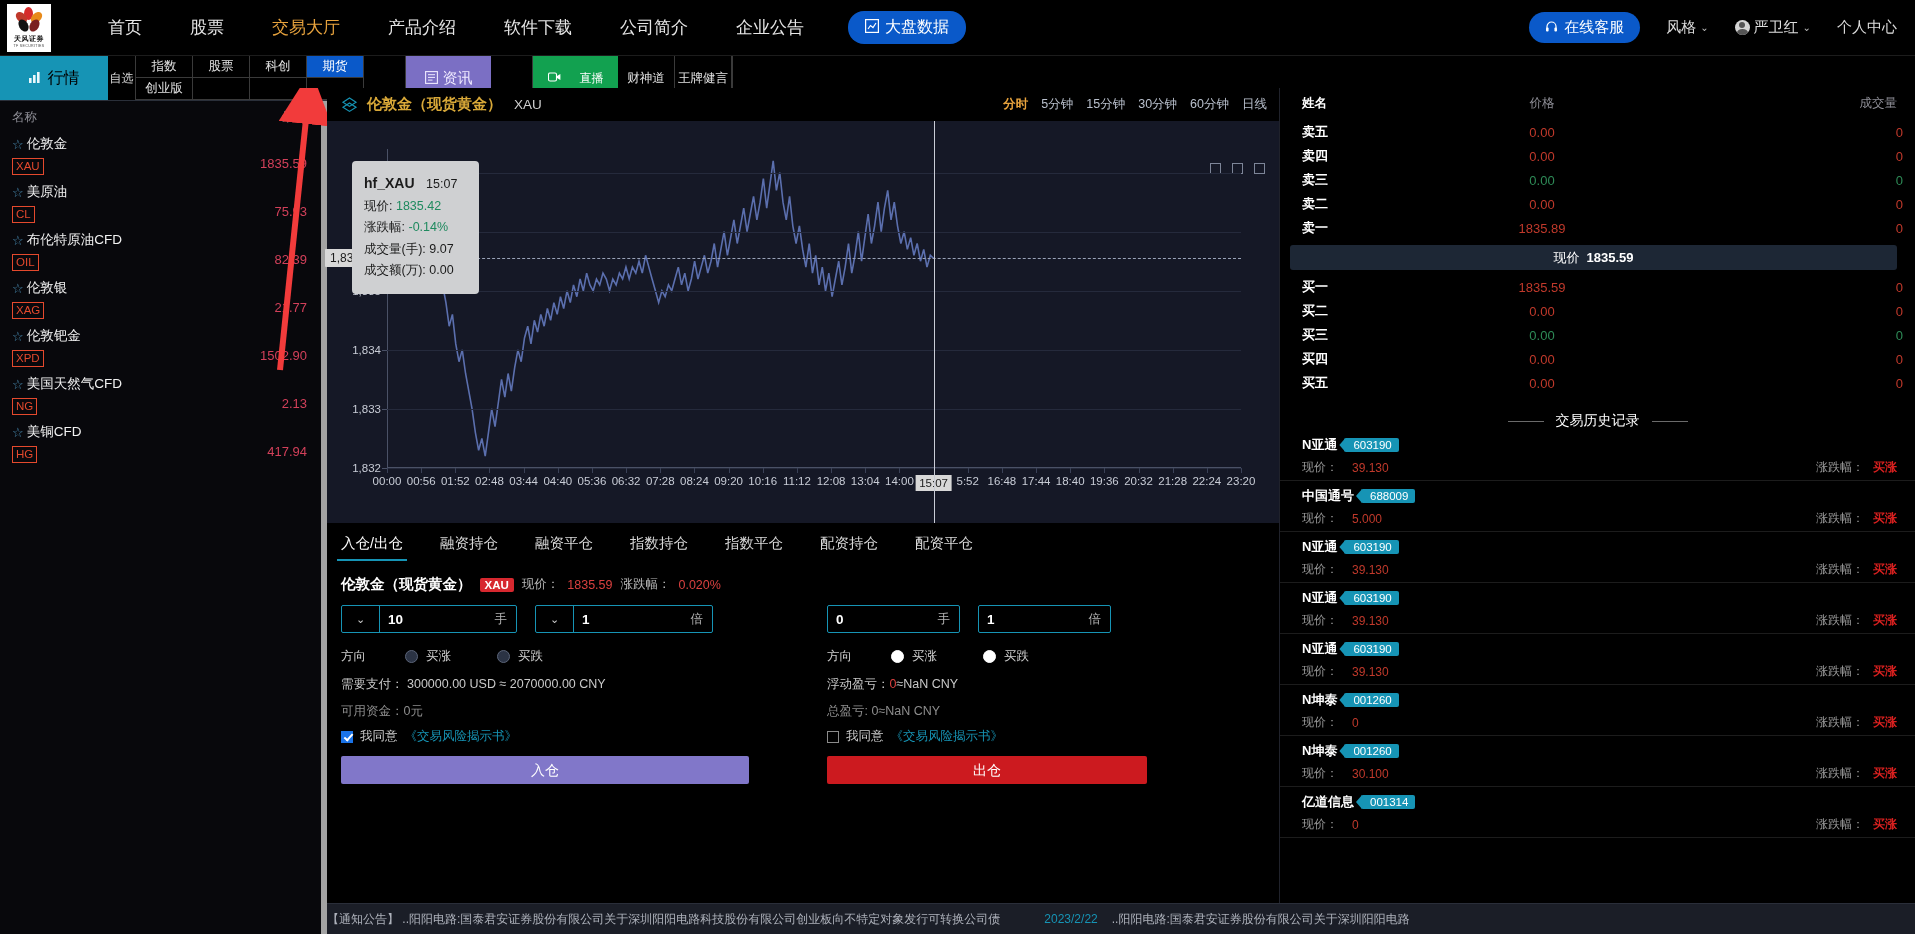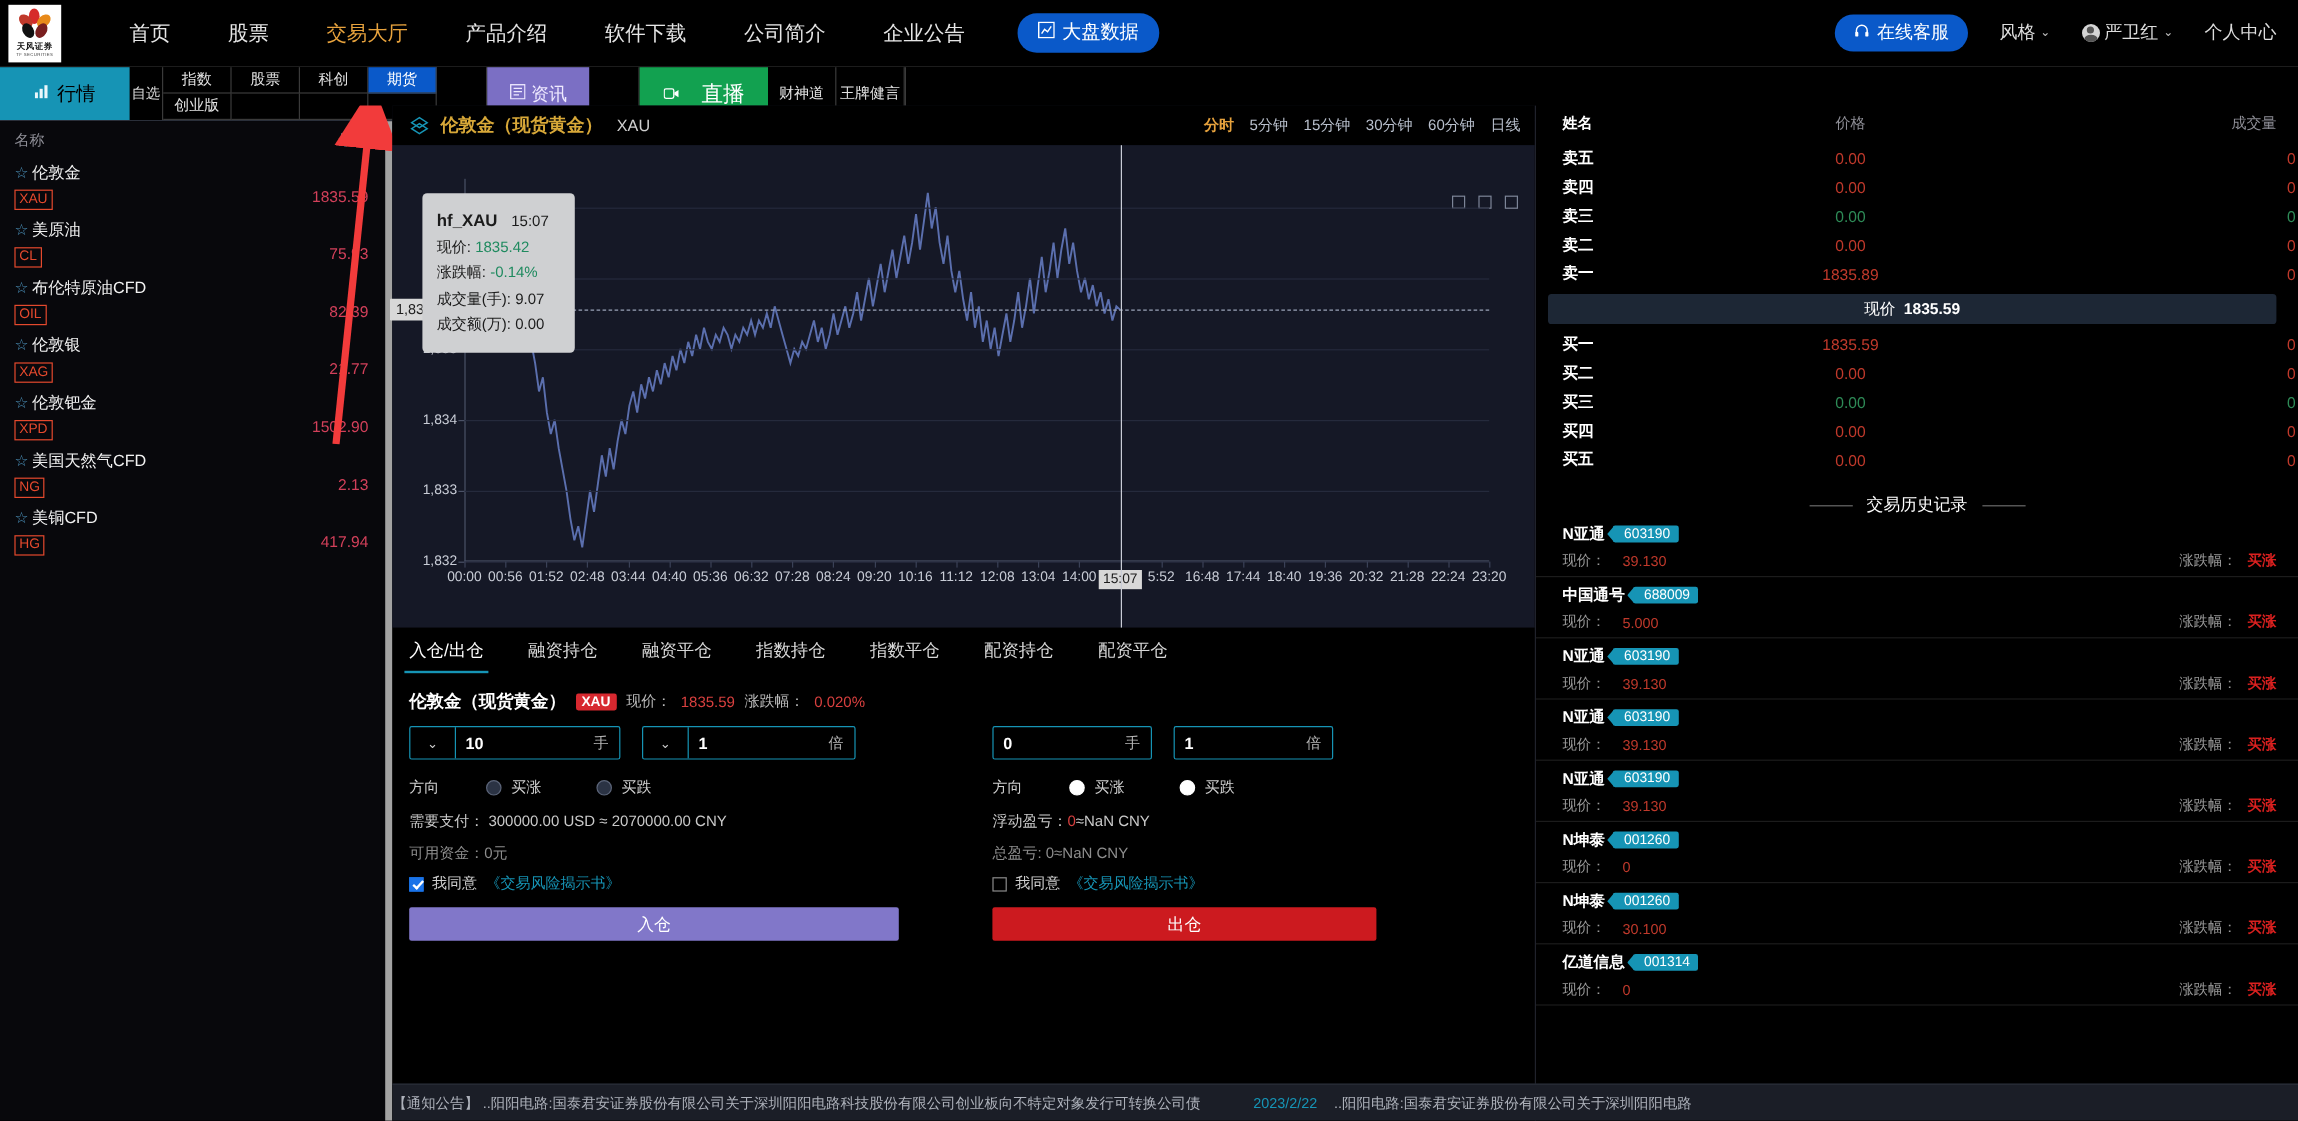--- a/index.html
+++ b/index.html
@@ -83,22 +83,22 @@
     border-bottom: 1px solid #3a3a3a; cursor: pointer;
   }
   .gcell.sel { background: #0a59c9; color: #fff; }
   .spacer-dark { width: 42px; border-right: 1px solid #3a3a3a; }
   .zixun-btn {
     width: 85px; background: #7b6fc4; color: #efeaff; display: flex; align-items: center;
     justify-content: center; gap: 5px; font-size: 15px; cursor: pointer;
   }
   .grid2b { display: grid; grid-template-columns: repeat(4, 57px); grid-template-rows: 22px 22px; }
   .live-btn {
-    width: 107px; background: #12a150; color: #fff; display: flex; align-items: center;
-    justify-content: center; gap: 19px; font-size: 18px; cursor: pointer;
+    width: 85px; background: #12a150; color: #fff; display: flex; align-items: center;
+    justify-content: center; gap: 19px; font-size: 12px; cursor: pointer;
   }
   .plain-cell {
     width: 57px; display: flex; align-items: center; justify-content: center;
     font-size: 12.5px; color: #e2e2e2; border-right: 1px solid #3a3a3a; cursor: pointer;
   }
   .tail-fill { flex: 1; border-left: 1px solid #3a3a3a; }
 
   
   .sidebar {
     position: absolute; left: 0; top: 101px; width: 327px; height: 833px;
@@ -242,21 +242,21 @@
   }
   .btn-in { background: #8177c9; }
   .btn-out { background: #cc1a1f; width: 320px; }
 
   
   .rightpanel {
     position: absolute; left: 1279px; top: 88px; width: 636px; height: 846px;
     background: #000; border-left: 1px solid #20222b; overflow: hidden;
   }
   .ob-head { display: flex; padding: 7px 18px 8px 22px; font-size: 12.5px; color: #8e8e96; }
-  .ob-row { display: flex; align-items: center; padding: 3px 2px 3px 22px; font-size: 13px; }
+  .ob-row { display: flex; align-items: center; padding: 3px 12px 3px 22px; font-size: 13px; }
   .ob-c1 { width: 150px; color: #fff; font-weight: bold; }
   .ob-c2 { width: 180px; text-align: center; }
   .ob-c3 { flex: 1; text-align: right; }
   .c-red { color: #c0392b; }
   .c-green { color: #2e8b57; }
   .ob-cur {
     margin: 5px 18px 5px 10px; background: #1d2735; border-radius: 3px; height: 25px;
     display: flex; align-items: center; justify-content: center; gap: 7px;
     font-size: 13px; color: #fff;
   }

